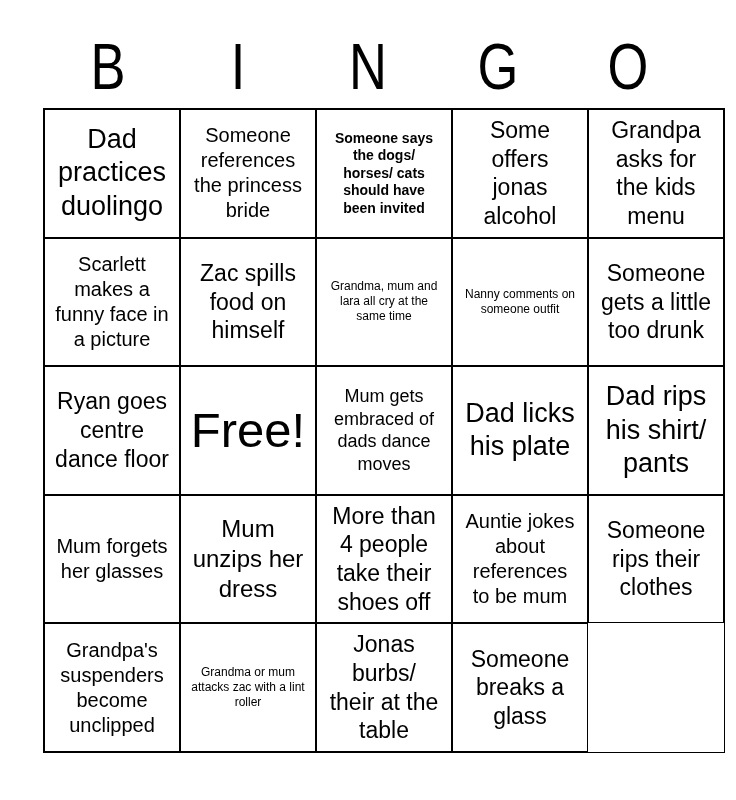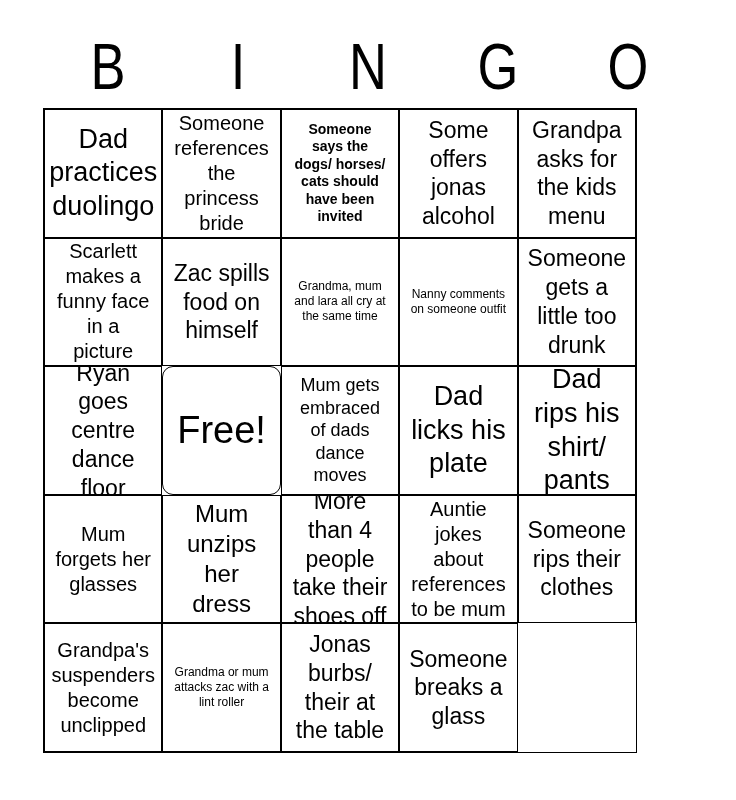--- a/index.html
+++ b/index.html
@@ -30,21 +30,21 @@
     line-height: 66px;
     font-weight: 400;
     transform: scaleX(0.82);
     transform-origin: center;
     user-select: none;
   }
   .bingo-grid {
     position: absolute;
     left: 43px;
     top: 108px;
-    width: 594px;
+    width: 682px;
     height: 645px;
     display: grid;
     grid-template-columns: repeat(5, 1fr);
     grid-template-rows: repeat(5, 1fr);
     border: 1px solid #000000;
     box-sizing: border-box;
     background: #ffffff;
   }
   .cell {
     border: 1px solid #000000;
@@ -58,21 +58,21 @@
     overflow: hidden;
     background: #ffffff;
   }
   .cell[data-size="14"] { font-size: 14px; font-weight: bold; }
   .cell[data-size="17"] { font-size: 12px; text-align: center; }
   .cell[data-size="18"] { font-size: 18px; }
   .cell[data-size="20"] { font-size: 20px; }
   .cell[data-size="23"] { font-size: 23px; }
   .cell[data-size="24"] { font-size: 24px; }
   .cell[data-size="27"] { font-size: 27px; }
-  .cell[data-size="40"] { font-size: 38px; line-height: 1.2; border-radius: 11px; }
+  .cell[data-size="40"] { font-size: 49px; line-height: 1.2; }
   .cell[data-size="44"] { font-size: 44px; line-height: 1.3; }
 </style>
 </head>
 <body>
 
 <div class="page">
 
   <div class="bingo-title">
     <div class="letter">B</div>
     <div class="letter">I</div>

